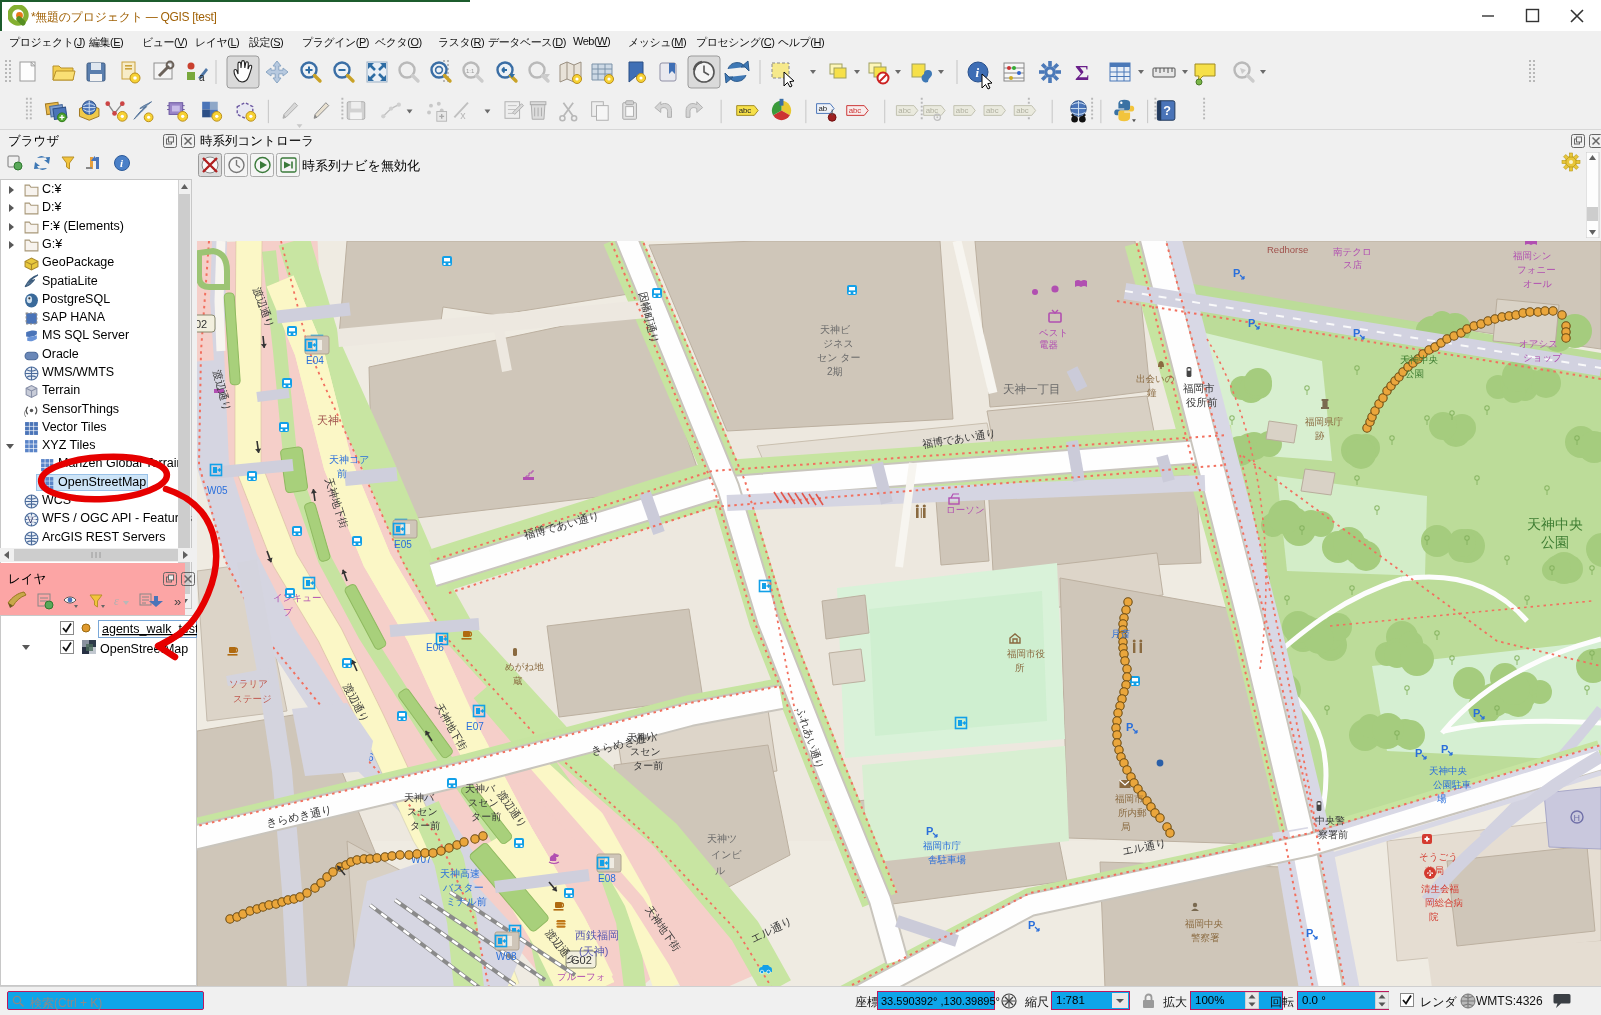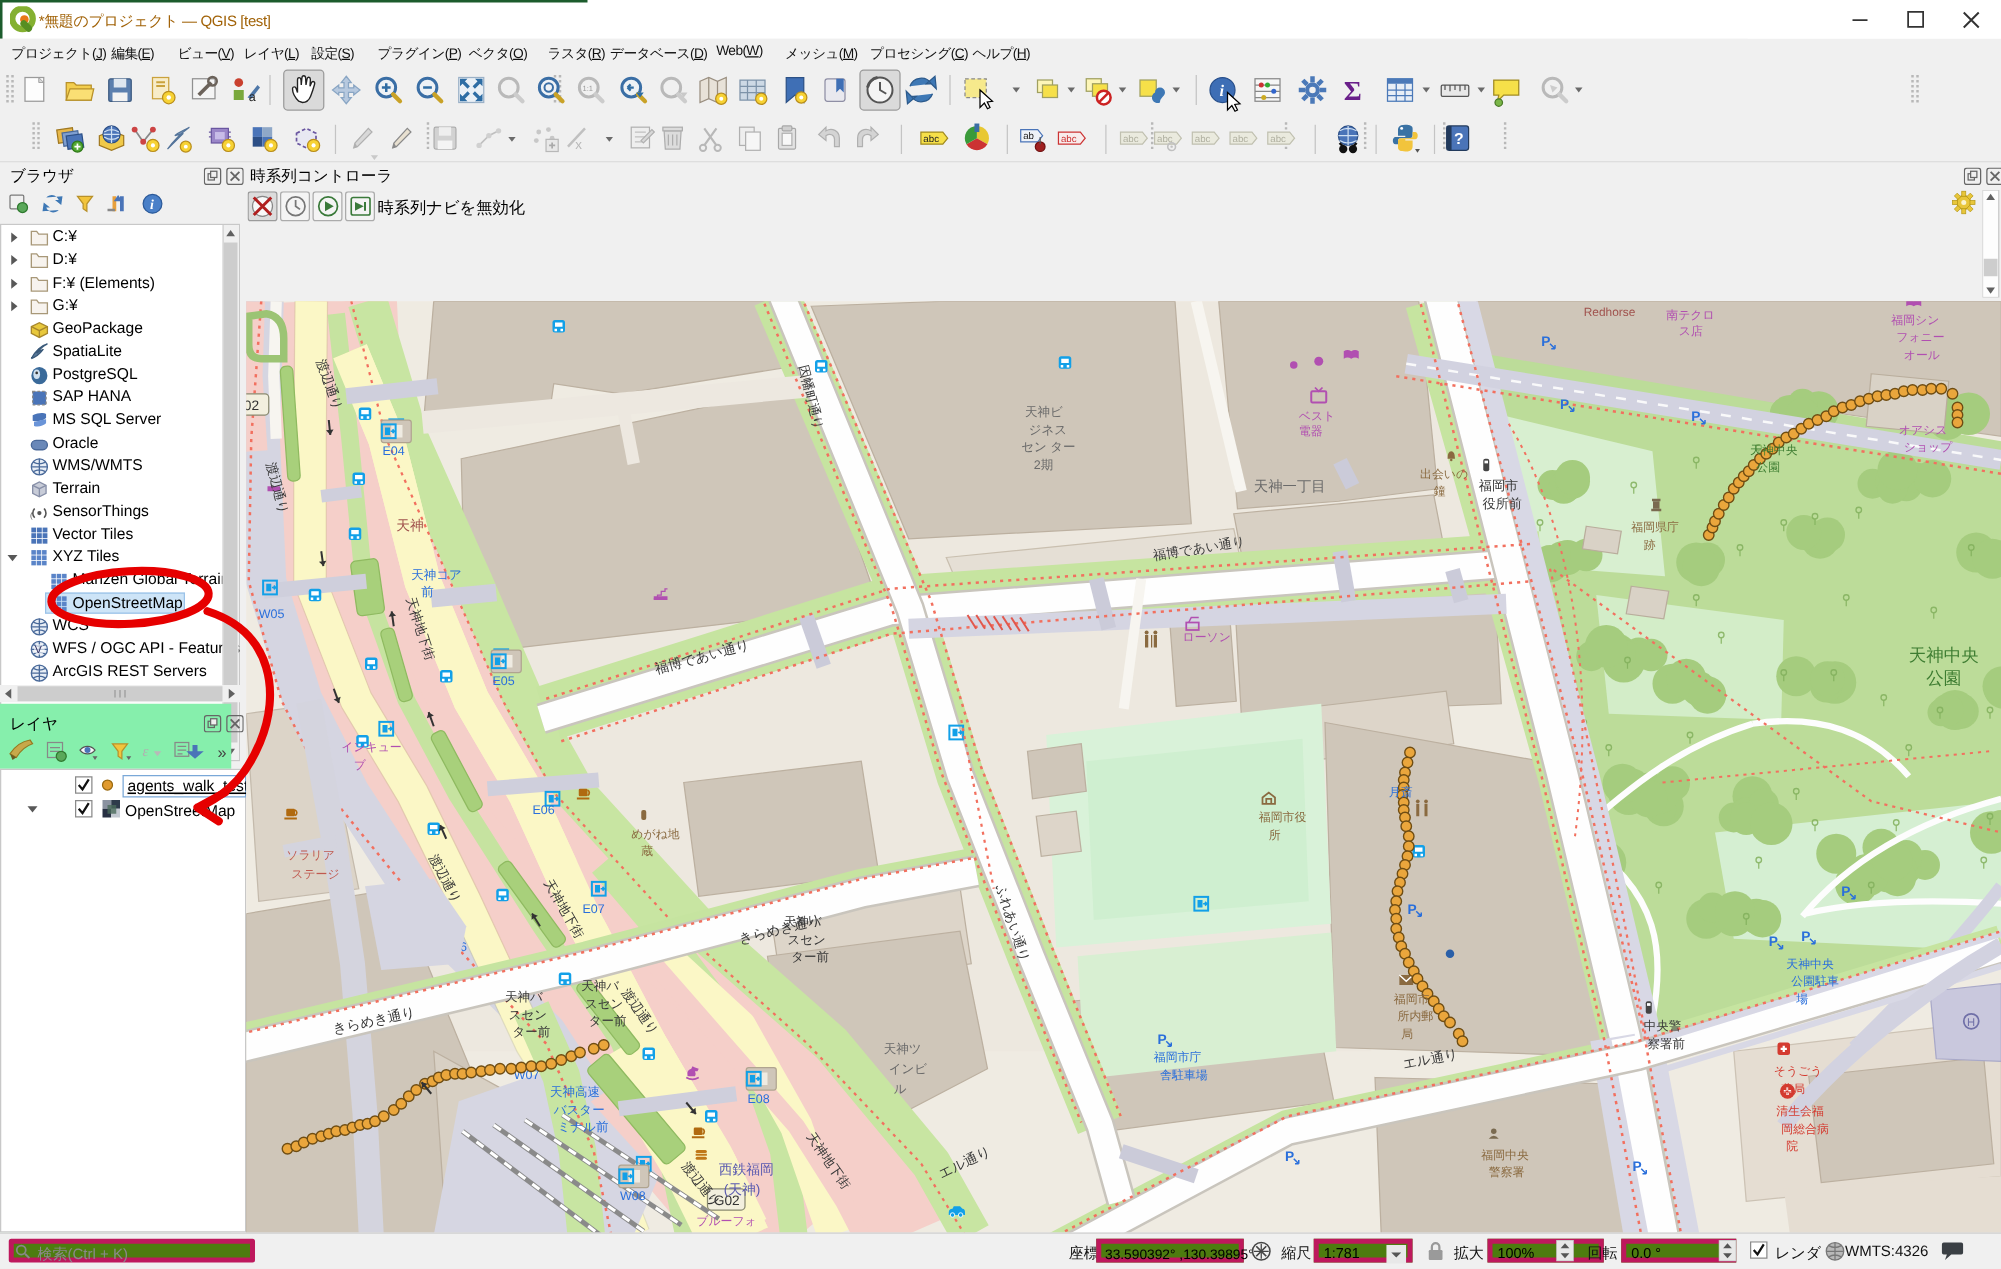--- a/index.html
+++ b/index.html
@@ -3,27 +3,27 @@
 *{margin:0;padding:0;box-sizing:border-box}
 html,body{width:1601px;height:1015px;overflow:hidden;font-family:"Liberation Sans",sans-serif;background:#f0f0f0}
 .abs{position:absolute}
 #titlebar{position:absolute;left:0;top:0;width:1601px;height:31px;background:#fff}
 #title{position:absolute;left:31px;top:9px;font-size:12px;color:#a16207;letter-spacing:-0.3px}
 #menubar{position:absolute;left:0;top:31px;width:1398px;height:21px;background:#f0f0f0;font-size:11px;color:#111;letter-spacing:-0.5px}
 #menubar span{position:absolute;top:4px}
 #tb1{position:absolute;left:0;top:52px;width:1601px;height:40px;background:#f0f0f0}
 #tb2{position:absolute;left:0;top:92px;width:1601px;height:38px;background:#f0f0f0;border-bottom:1px solid #d7d7d7}
 #browser{position:absolute;left:0;top:130px;width:197px;height:433px;background:#f0f0f0}
-#layers{position:absolute;left:0;top:563px;width:185px;height:423px;background:#86efac}
+#layers{position:absolute;left:0;top:563px;width:185px;height:423px;background:#fca5a5}
 #timepanel{position:absolute;left:197px;top:130px;width:1404px;height:111px;background:#f0f0f0}
 #map{position:absolute;left:197px;top:241px;width:1404px;height:747px;background:#EFEBE3}
 #statusbar{position:absolute;left:0;top:986px;width:1601px;height:29px;background:#f0f0f0;border-top:1px solid #cfcfcf;font-size:12px;color:#111}
 .ptitle{font-size:12.5px;color:#000}
 .treerow{position:absolute;left:0;height:19px;font-size:12.5px;color:#000;white-space:nowrap}
-.inbox{position:absolute;background:#4d7c0f;border:4px solid #be185d;font-size:12px;color:#000}
+.inbox{position:absolute;background:#0ea5e9;border:1px solid #be185d;font-size:12px;color:#000}
 .sbtext{position:absolute;top:7px}
 </style></head><body>
 
 <div id="titlebar">
     <div style="position:absolute;left:0;top:0;width:470px;height:2px;background:#1c5c2d"></div>
     <div style="position:absolute;left:0;top:0;width:2px;height:31px;background:#1c5c2d"></div>
  <svg class="abs" style="left:8px;top:5px" width="22" height="22" viewBox="0 0 22 22">
   <circle cx="10" cy="10" r="8.2" fill="none" stroke="#84b031" stroke-width="5"></circle>
   <circle cx="11.5" cy="10.5" r="3.4" fill="#e87818"></circle>
   <rect x="11" y="10" width="11" height="5.4" rx="2.7" fill="#568e22" transform="rotate(45 11 10)"></rect>

